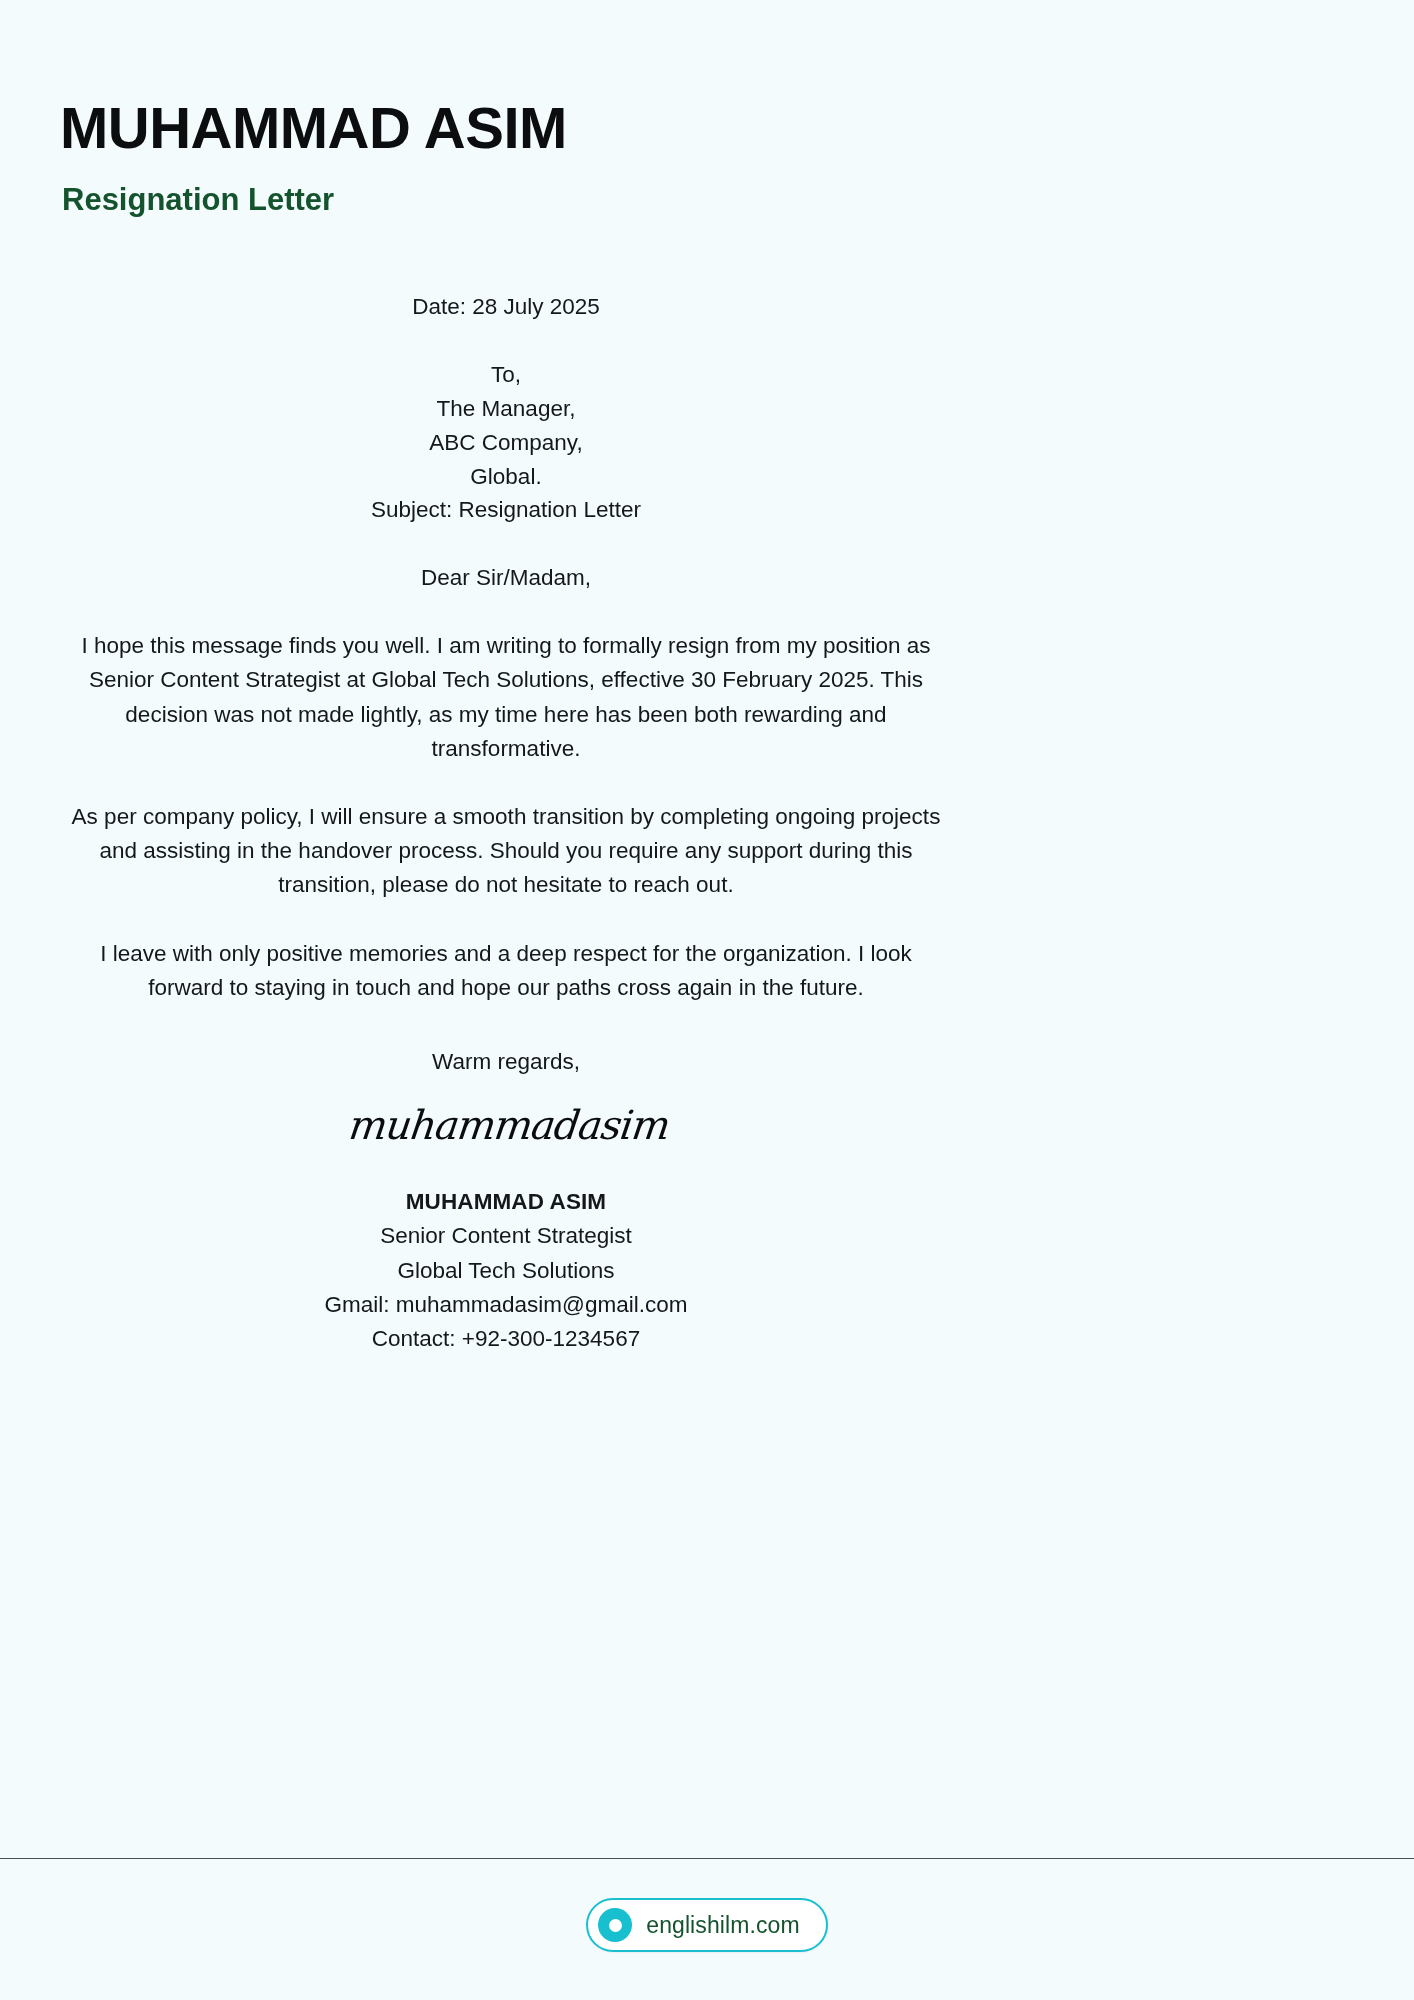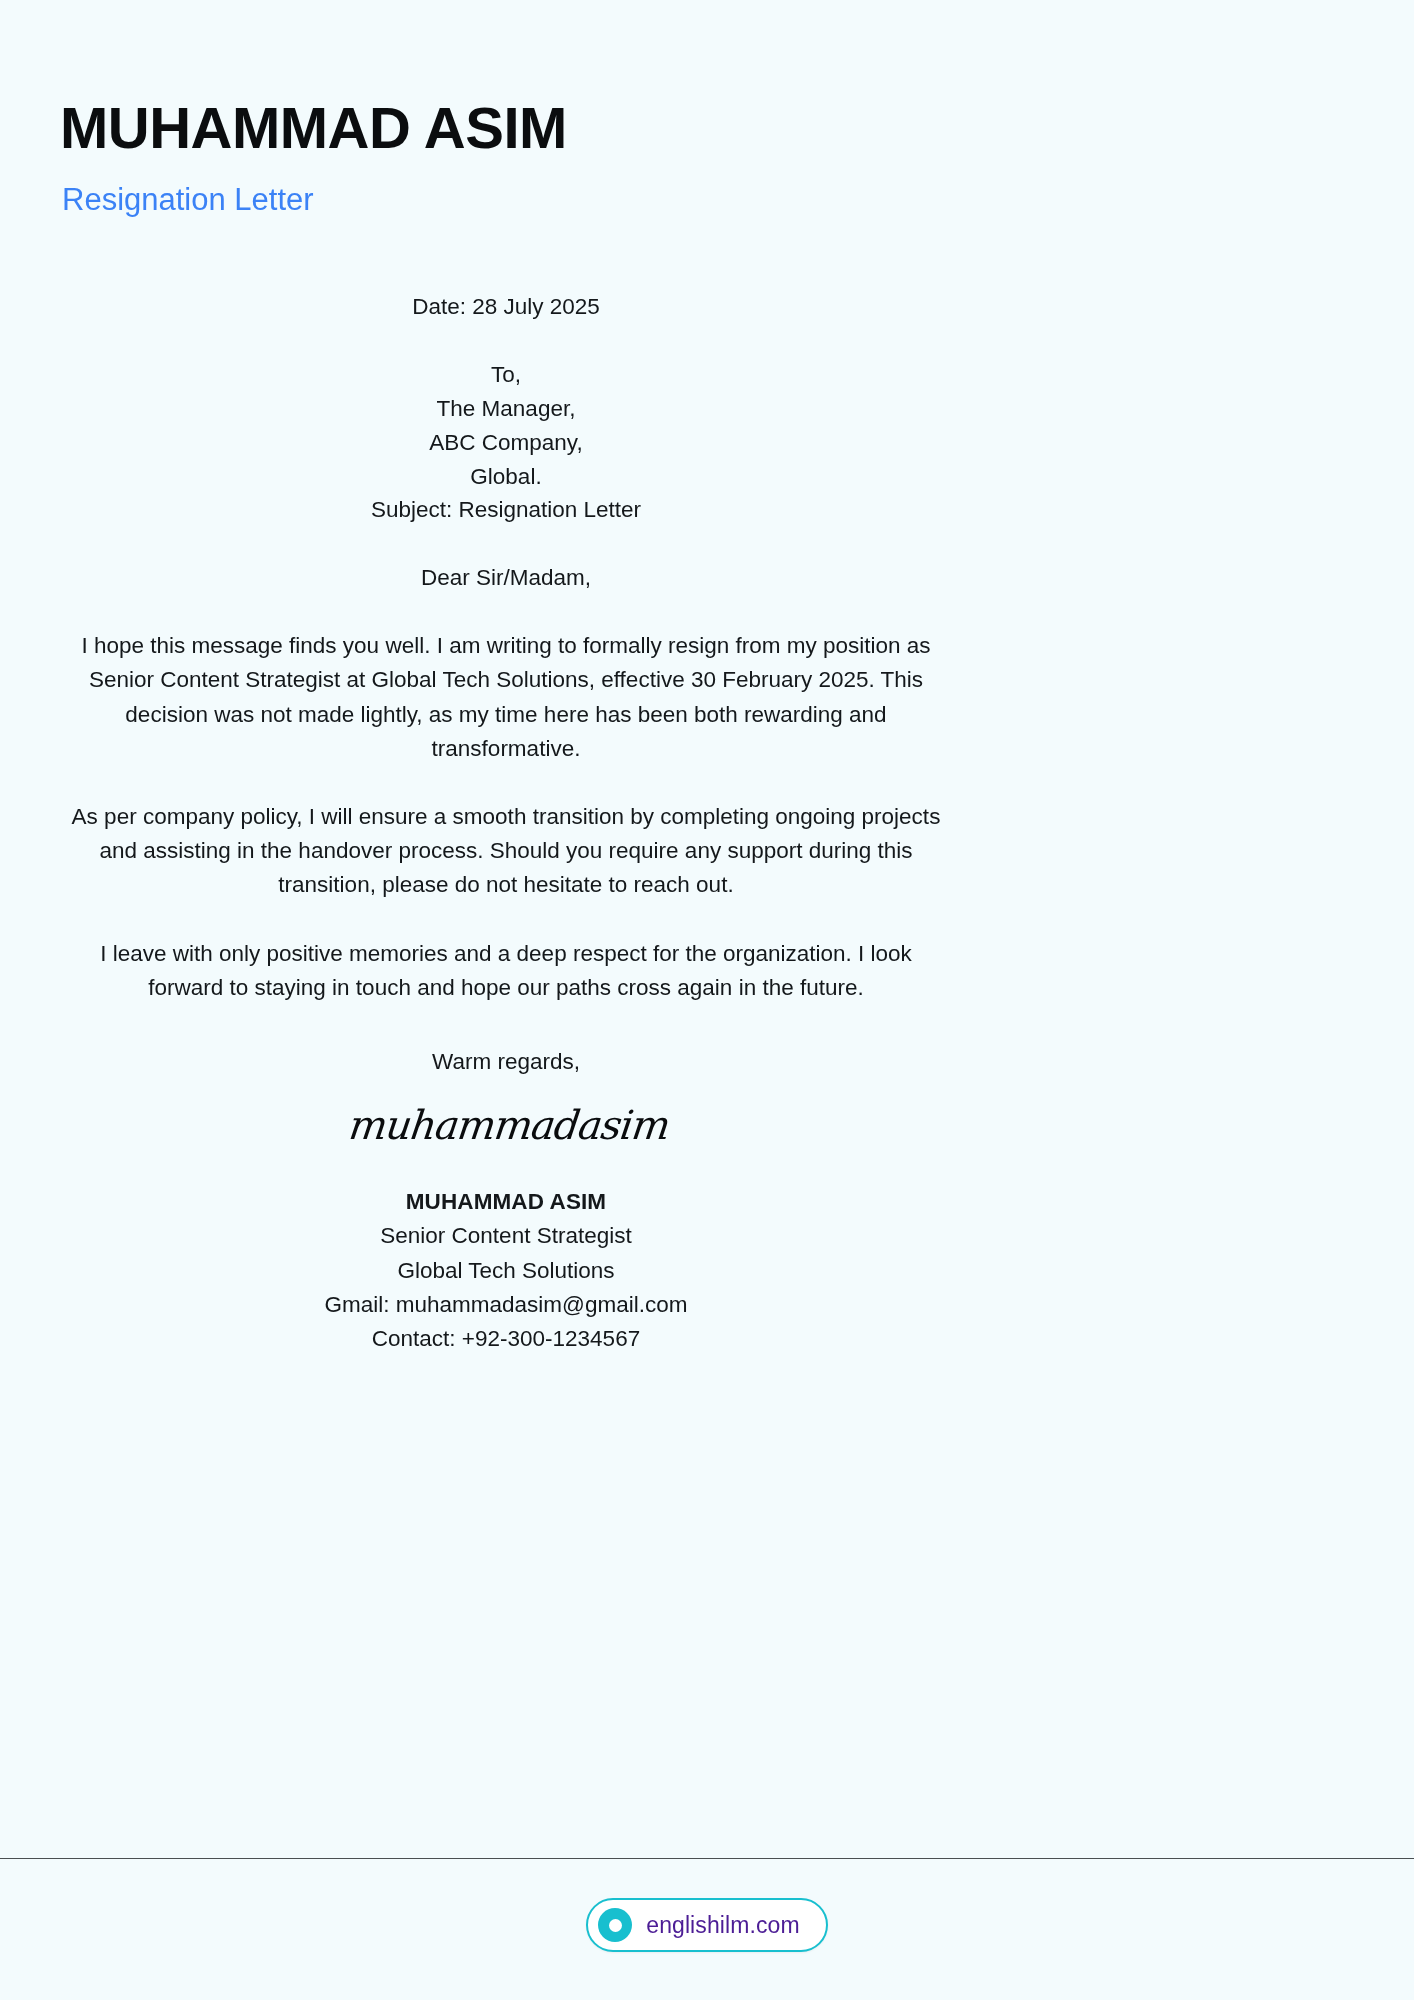--- a/index.html
+++ b/index.html
@@ -31,24 +31,24 @@
   .doc-title {
     font-size: 58px;
     font-weight: 700;
     letter-spacing: -0.5px;
     line-height: 1.05;
     margin: 0;
     color: #0b0d0f;
   }
   .doc-subtitle {
     font-size: 31px;
-    font-weight: 400;
+    font-weight: 700;
     line-height: 1.2;
     margin: 22px 0 0 2px;
-    color: #3b82f6;
+    color: #14532d;
   }
 
   
   .letter {
     margin-top: 72px;
     width: 890px;
     font-size: 22.5px;
     line-height: 1.52;
     color: #14181b;
     text-align: center;
@@ -147,21 +147,21 @@
   .badge-mark::after {
     content: "";
     width: 13px;
     height: 13px;
     border-radius: 50%;
     background: #ffffff;
   }
   .badge-text {
     font-size: 23px;
     line-height: 1;
-    color: #4c1d95;
+    color: #14532d;
     letter-spacing: 0.1px;
   }
 </style>
 </head>
 <body>
 
 <div class="page">
 
   <div class="doc-header">
     <h1 class="doc-title">MUHAMMAD ASIM</h1>

